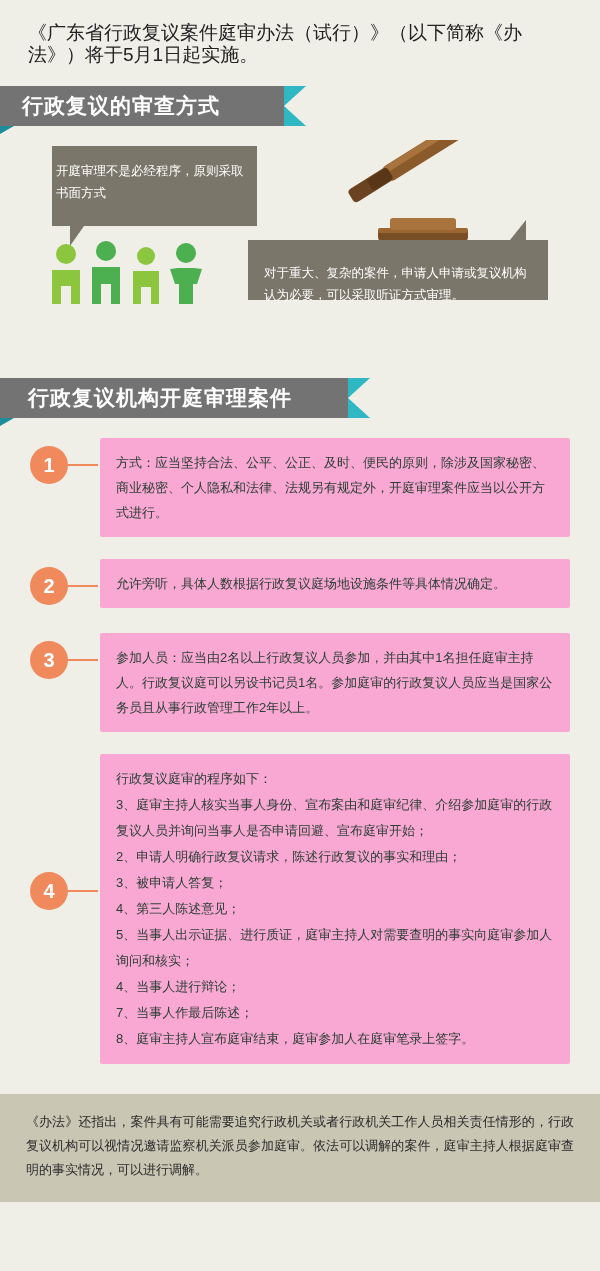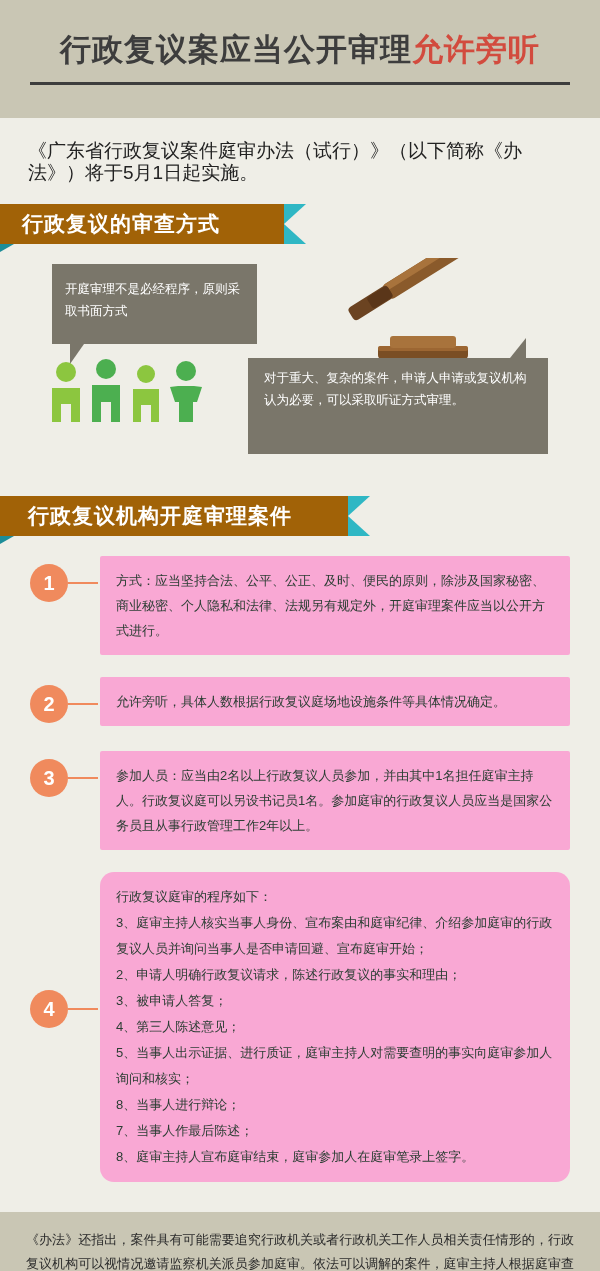--- a/index.html
+++ b/index.html
@@ -56,21 +56,21 @@
     position: relative;
     width: 600px;
     height: 46px;
     margin-top: 6px;
   }
   .banner {
     position: absolute;
     left: 0;
     top: 0;
     height: 40px;
-    background: #a16207;
+    background: #737373;
     display: flex;
     align-items: center;
     padding-left: 22px;
     padding-right: 34px;
     color: #ffffff;
     font-size: 21px;
     font-weight: bold;
     letter-spacing: 1px;
   }
   .banner-arrow {
@@ -97,21 +97,21 @@
     position: relative;
     width: 600px;
     height: 240px;
   }
   .bubble {
     position: absolute;
     background: #7a766a;
     color: #ffffff;
     font-size: 12.5px;
     line-height: 22px;
-    padding: 14px 13px;
+    padding: 14px 4px;
   }
   .bubble.left {
     left: 52px;
     top: 14px;
     width: 205px;
     height: 80px;
   }
   .bubble.left:after {
     content: "";
     position: absolute;
@@ -119,23 +119,23 @@
     bottom: -20px;
     width: 0;
     height: 0;
     border-left: 14px solid #7a766a;
     border-bottom: 20px solid transparent;
   }
   .bubble.right {
     left: 248px;
     top: 108px;
     width: 300px;
-    height: 96px;
+    height: 60px;
     background: #7a766a;
-    padding: 9px 16px;
+    padding: 22px 16px;
   }
   .bubble.right:after {
     content: "";
     position: absolute;
     right: 22px;
     top: -20px;
     width: 0;
     height: 0;
     border-right: 16px solid #7a766a;
     border-top: 20px solid transparent;
@@ -197,46 +197,40 @@
     background: #f08a5d;
   }
   .card {
     background: #f9a8d4;
     color: #2c3e34;
     font-size: 13px;
     line-height: 25px;
     padding: 12px 16px;
     border-radius: 2px;
   }
-  .card.tall { line-height: 26px; border-radius: 14px; }
+  .card.tall { line-height: 26px; }
   .card p { margin: 0; }
 
   
   .footer {
     position: relative;
     width: 600px;
     background: #c9c6b4;
     padding: 16px 26px 20px 26px;
     font-size: 13px;
     line-height: 24px;
     color: #2b2b2b;
     text-align: justify;
   }
 </style>
 </head>
 <body>
 
 <div class="page">
 
-  <div class="header">
-    <div class="header-title">
-      <span>行政复议案应当公开审理</span><span class="hl">允许旁听</span>
-    </div>
-    <div class="header-rule"></div>
-  </div>
 
   <div class="intro">《广东省行政复议案件庭审办法（试行）》（以下简称《办法》）将于5月1日起实施。</div>
 
   <div class="banner-wrap">
     <div class="banner" style="width:284px;">行政复议的审查方式</div>
     <div class="banner-arrow" style="left:284px;"></div>
     <div class="banner-tail"></div>
   </div>
 
   <div class="methods">
@@ -302,21 +296,21 @@
 
     <div class="item">
       <div class="num" style="top:118px;">4</div>
       <div class="card tall">
         <p>行政复议庭审的程序如下：</p>
         <p>3、庭审主持人核实当事人身份、宣布案由和庭审纪律、介绍参加庭审的行政复议人员并询问当事人是否申请回避、宣布庭审开始；</p>
         <p>2、申请人明确行政复议请求，陈述行政复议的事实和理由；</p>
         <p>3、被申请人答复；</p>
         <p>4、第三人陈述意见；</p>
         <p>5、当事人出示证据、进行质证，庭审主持人对需要查明的事实向庭审参加人询问和核实；</p>
-        <p>8、当事人进行辩论；</p>
+        <p>4、当事人进行辩论；</p>
         <p>7、当事人作最后陈述；</p>
         <p>8、庭审主持人宣布庭审结束，庭审参加人在庭审笔录上签字。</p>
       </div>
     </div>
 
   </div>
 
   <div class="footer">
     <span>《办法》还指出，案件具有可能需要追究行政机关或者行政机关工作人员相关责任情形的，行政复议机构可以视情况邀请监察机关派员参加庭审。依法可以调解的案件，庭审主持人根据庭审查明的事实情况，可以进行调解。</span>
   </div>

